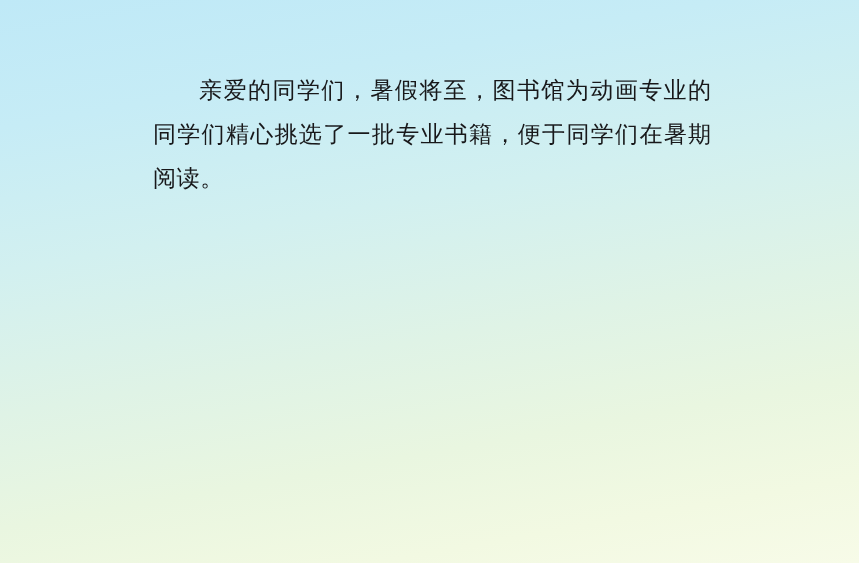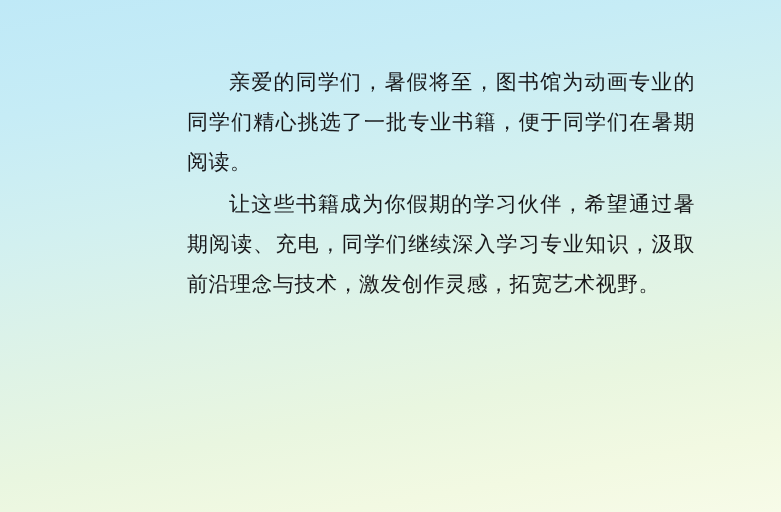--- a/index.html
+++ b/index.html
@@ -24,35 +24,33 @@
         #dff3e6 58%,
         #e9f6e0 74%,
         #f2f9e2 88%,
         #f7fbe8 100%);
   }
   #content {
     position: absolute;
     left: 139px;
     top: 62px;
     width: 508px;
-    margin-left: 48px;
   }
   .para {
     margin: 0 0 2px 0;
     font-family: "DejaVu Serif", "Liberation Serif", serif;
     font-size: 21px;
     line-height: 40px;
     color: #18181a;
     text-indent: 2em;
     text-align: justify;
     letter-spacing: 0.5px;
     white-space: normal;
   }
 </style>
 </head>
 <body>
 
 <div id="page">
   <div id="content">
     <p class="para">亲爱的同学们，暑假将至，图书馆为动画专业的同学们精心挑选了一批专业书籍，便于同学们在暑期阅读。</p>
-    <p class="para">让这些书籍成为你假期的学习伙伴，希望通过暑期阅读、充电，同学们继续深入学习专业知识，汲取前沿理念与技术，激发创作灵感，拓宽艺术视野。</p>
   </div>
 </div>
 
 </body></html>

